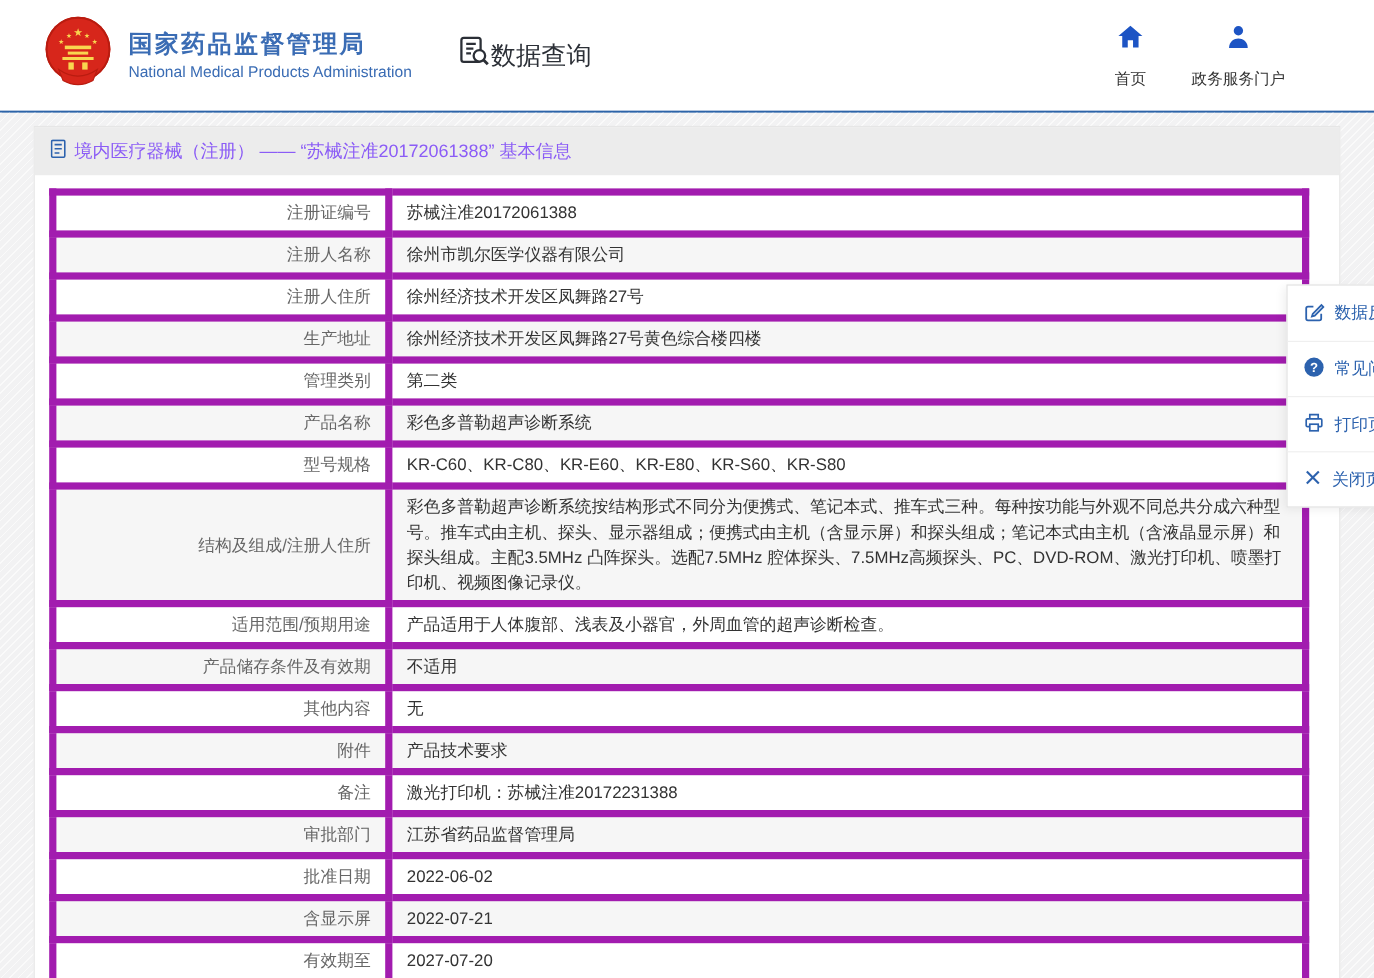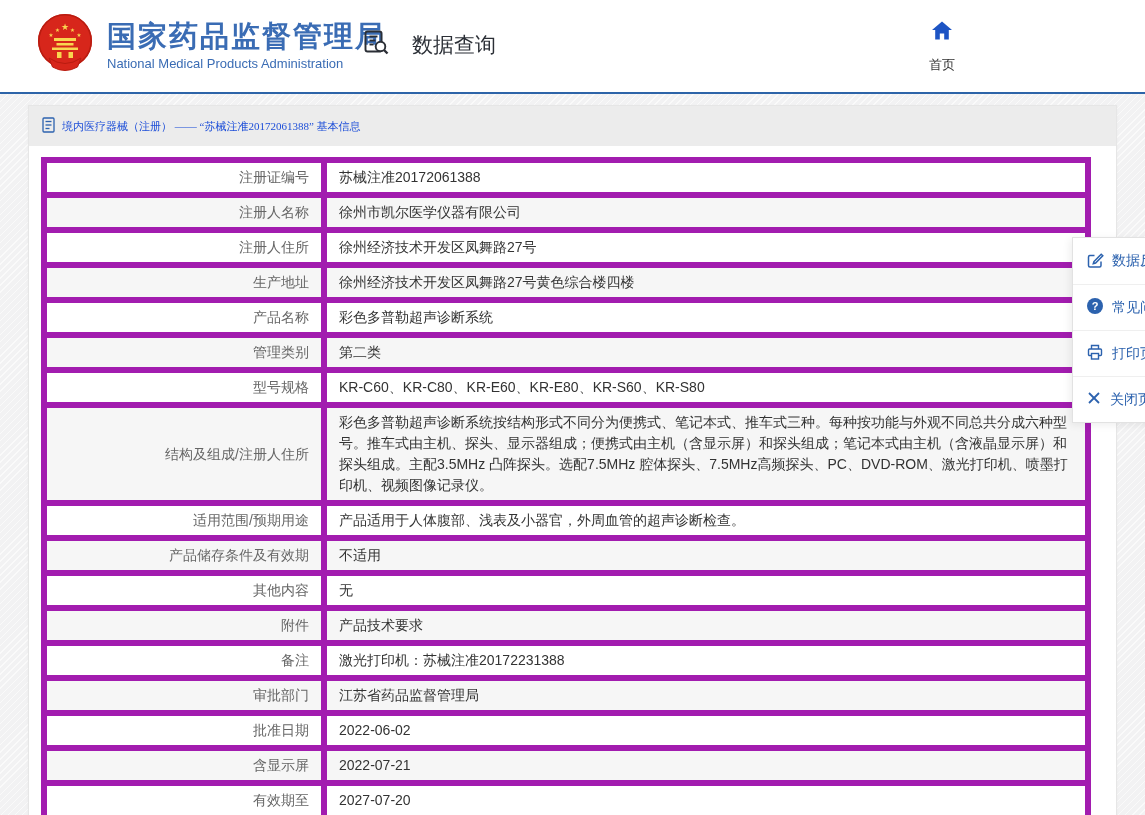--- a/index.html
+++ b/index.html
@@ -6,24 +6,24 @@
   html,body { width:1145px; height:815px; overflow:hidden; }
   body {
     font-family: "Liberation Sans", "DejaVu Sans", sans-serif;
     background:#fff; position:relative;
   }
 
   
   .header { position:relative; height:92px; background:#fff; }
   .brand { position:absolute; left:36px; top:12px; display:flex; align-items:center; }
   .brand-text { margin-left:13px; }
-  .brand-cn { color:#3a6cb4; font-size:29px; font-weight:bold; letter-spacing:2px; line-height:1.1; }
+  .brand-cn { color:#3a6cb4; font-size:20px; font-weight:bold; letter-spacing:2px; line-height:1.1; }
   .brand-en { color:#3a6cb4; font-size:13px; margin-top:4px; }
 
-  .section-tab { position:absolute; left:363px; top:29px; display:flex; align-items:center; gap:22px; cursor:pointer; }
+  .section-tab { position:absolute; left:382px; top:29px; display:flex; align-items:center; gap:0; cursor:pointer; }
   .section-label { font-size:21px; color:#2b2f36; }
 
   .nav-item { position:absolute; top:20px; text-align:center; cursor:pointer; }
   .nav-home { left:918px; width:48px; }
   .nav-portal { left:984px; width:96px; }
   .nav-label { display:block; font-size:13px; color:#333; margin-top:11px; }
 
   .header-line { height:2px; background:#2d64a8; }
 
   
@@ -37,21 +37,21 @@
   
   .card {
     width:1089px; margin-left:28px; background:#fff;
     border:1px solid #e6e6e6; box-shadow:0 1px 3px rgba(0,0,0,0.04);
     padding-bottom:25px;
   }
   .card-title {
     height:40px; background:#ececec; display:flex; align-items:center;
     padding-left:13px; gap:7px;
   }
-  .card-title span { color:#1d4ed8; font-size:11px;font-family:Liberation Serif, serif; }
+  .card-title span { color:#8b5cf6; font-size:15px; }
 
   
   table.info { border-collapse:collapse; margin:11px 0 0 12px; width:1050px; table-layout:fixed; }
   table.info td { border:6px solid #a21caf; font-size:14px; line-height:21px; padding:4px 12px; vertical-align:middle; }
   td.label-cell { width:280px; text-align:right; color:#666; }
   td.value-cell { color:#333; padding-left:15px; word-break:break-all; }
   table.info tr { height:30px; }
   table.info tr:nth-child(even) td { background:#f6f6f6; }
   td.value-cell a { color:#4f9bea; text-decoration:none; }
 
@@ -123,20 +123,29 @@
 
   <div class="nav-item nav-home">
     <span class="icon">
       <svg width="22" height="21" viewBox="0 0 22 21">
         <path d="M11 1.5 L21 10 H17.8 V19.5 H13.2 V13.6 H8.8 V19.5 H4.2 V10 H1 Z" fill="#1d54c4"></path>
       </svg>
     </span>
     <span class="nav-label">首页</span>
   </div>
 
+  <div class="nav-item nav-portal">
+    <span class="icon">
+      <svg width="22" height="21" viewBox="0 0 22 21">
+        <circle cx="11" cy="5.6" r="3.9" fill="#1d54c4"></circle>
+        <path d="M3.2 20 c0-5.4 4.2-8 7.8-8 s7.8 2.6 7.8 8 Z" fill="#1d54c4"></path>
+      </svg>
+    </span>
+    <span class="nav-label">政务服务门户</span>
+  </div>
 </div>
 <div class="header-line"></div>
 
 <div class="content-bg">
   <div class="card">
     <div class="card-title">
       <span class="icon">
         <svg width="13" height="16" viewBox="0 0 13 16" fill="none" stroke="#2c62ae" stroke-width="1.3">
           <rect x="1" y="1" width="11" height="14" rx="1"></rect>
           <line x1="3.5" y1="4.5" x2="9.5" y2="4.5"></line>
@@ -159,26 +168,26 @@
           </tr>
           <tr>
             <td class="label-cell">注册人住所</td>
             <td class="value-cell">徐州经济技术开发区凤舞路27号</td>
           </tr>
           <tr>
             <td class="label-cell">生产地址</td>
             <td class="value-cell">徐州经济技术开发区凤舞路27号黄色综合楼四楼</td>
           </tr>
           <tr>
+            <td class="label-cell">管理类别</td>
+            <td class="value-cell">第二类</td>
+          </tr>
+          <tr>
             <td class="label-cell">产品名称</td>
             <td class="value-cell">彩色多普勒超声诊断系统</td>
-          </tr>
-          <tr>
-            <td class="label-cell">管理类别</td>
-            <td class="value-cell">第二类</td>
           </tr>
           <tr>
             <td class="label-cell">型号规格</td>
             <td class="value-cell">KR-C60、KR-C80、KR-E60、KR-E80、KR-S60、KR-S80</td>
           </tr>
           <tr>
             <td class="label-cell">结构及组成/注册人住所</td>
             <td class="value-cell">彩色多普勒超声诊断系统按结构形式不同分为便携式、笔记本式、推车式三种。每种按功能与外观不同总共分成六种型号。推车式由主机、探头、显示器组成；便携式由主机（含显示屏）和探头组成；笔记本式由主机（含液晶显示屏）和探头组成。主配3.5MHz 凸阵探头。选配7.5MHz 腔体探头、7.5MHz高频探头、PC、DVD-ROM、激光打印机、喷墨打印机、视频图像记录仪。</td>
           </tr>
           <tr>

